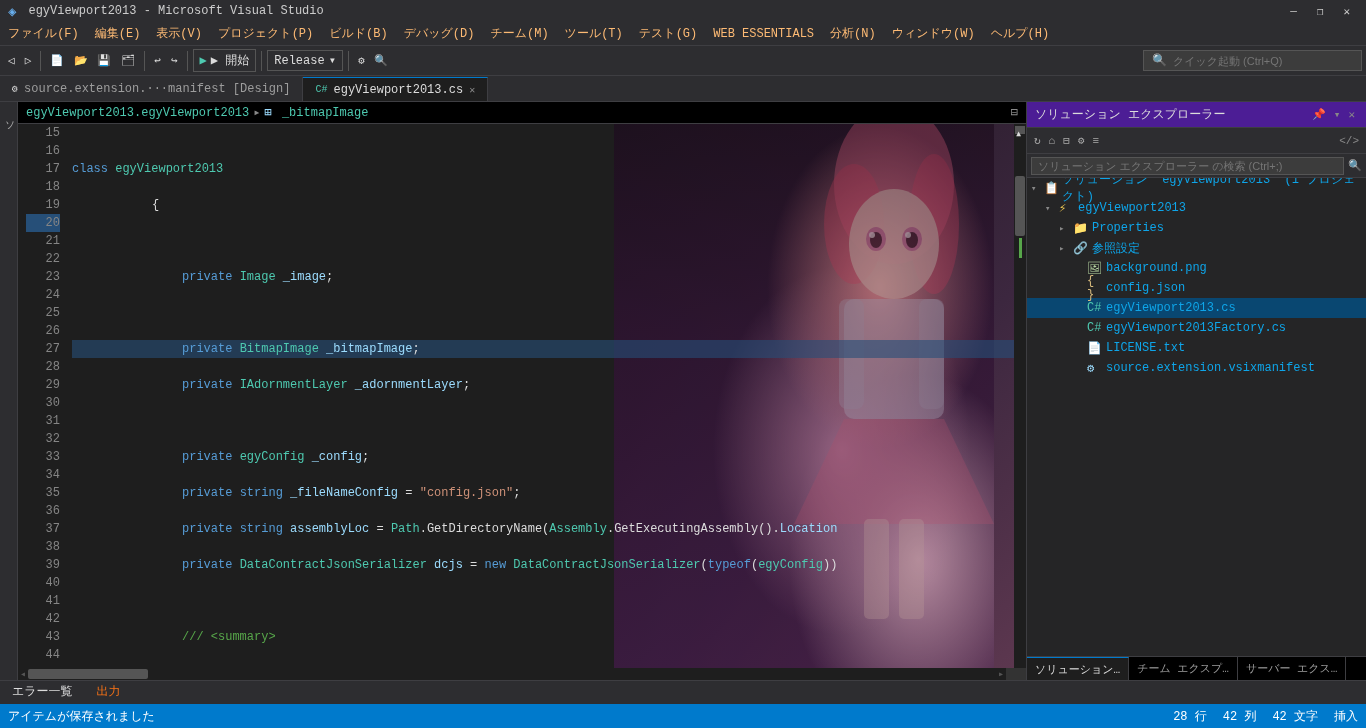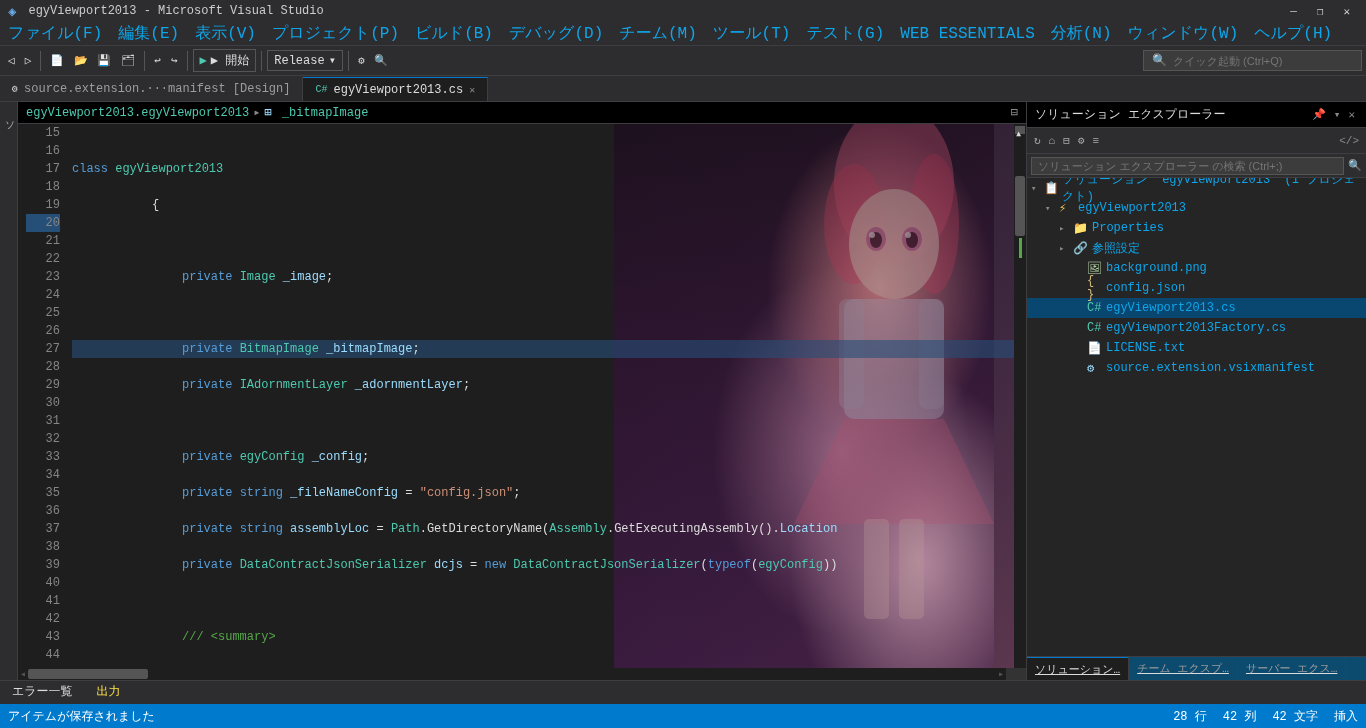--- a/index.html
+++ b/index.html
@@ -7,21 +7,21 @@
 
     
     #title-bar { background: #2d2d30; height: 22px; display: flex; align-items: center; padding: 0 8px; gap: 8px; }
     #title-bar .vs-icon { color: #68afef; font-size: 14px; margin-right: 4px; }
     #title-bar .title-text { color: #ccc; font-size: 12px; }
     #title-bar .title-controls { margin-left: auto; display: flex; gap: 4px; }
     #title-bar .title-controls span { color: #ccc; font-size: 11px; padding: 2px 8px; cursor: pointer; }
 
     
     #menu-bar { background: #2d2d30; height: 24px; display: flex; align-items: center; border-bottom: 1px solid #3e3e42; }
-    .menu-item { color: #0ea5e9; font-size: 16px; padding: 2px 8px; cursor: pointer; height: 100%; display: flex; align-items: center; }
+    .menu-item { color: #fdba74; font-size: 12px; padding: 2px 8px; cursor: pointer; height: 100%; display: flex; align-items: center; }
 
     
     #toolbar { background: #2d2d30; height: 30px; display: flex; align-items: center; padding: 0 4px; gap: 2px; border-bottom: 1px solid #3e3e42; }
     .toolbar-btn { color: #dcdcdc; font-size: 11px; padding: 2px 4px; cursor: pointer; border: none; background: transparent; display: flex; align-items: center; }
     .toolbar-separator { width: 1px; height: 20px; background: #555; margin: 0 3px; }
     .toolbar-dropdown { background: #2d2d30; color: #dcdcdc; border: 1px solid #555; padding: 2px 6px; font-size: 12px; cursor: pointer; display: flex; align-items: center; gap: 4px; }
 
     
     #tab-bar { background: #2d2d30; height: 26px; display: flex; align-items: flex-end; border-bottom: 1px solid #3e3e42; }
     .tab { height: 24px; padding: 0 12px; display: flex; align-items: center; gap: 6px; font-size: 12px; cursor: pointer; border-right: 1px solid #3e3e42; color: #9d9d9d; background: #2d2d30; }
@@ -53,21 +53,21 @@
     
     #bg-image { position: absolute; right: 0; top: 0; bottom: 0; width: 400px; opacity: 0.5; background: linear-gradient(135deg, #2a1a2e 0%, #3d2040 30%, #5a3060 60%, #7a4070 80%, #9a5080 100%); z-index: 0; }
     #bg-anime { position: absolute; right: 20px; top: 0; bottom: 0; width: 380px; z-index: 0; opacity: 0.6;
       background: radial-gradient(ellipse at 70% 30%, #ff9999 0%, transparent 30%),
                   radial-gradient(ellipse at 60% 60%, #cc88aa 0%, transparent 40%),
                   radial-gradient(ellipse at 80% 80%, #ffccdd 0%, transparent 30%),
                   linear-gradient(180deg, #1a0a1a 0%, #2d1030 40%, #3a1540 100%); }
 
     
     #solution-explorer { width: 340px; background: #252526; border-left: 1px solid #3e3e42; display: flex; flex-direction: column; flex-shrink: 0; }
-    #se-header { background: #000000; height: 26px; display: flex; align-items: center; padding: 0 8px; font-size: 12px; color: #dcdcdc; border-bottom: 1px solid #3e3e42; }
+    #se-header { background: #4c1d95; height: 26px; display: flex; align-items: center; padding: 0 8px; font-size: 12px; color: #dcdcdc; border-bottom: 1px solid #3e3e42; }
     #se-header-title { flex: 1; }
     #se-header-buttons { display: flex; gap: 2px; }
     #se-header-buttons span { color: #888; font-size: 11px; cursor: pointer; padding: 1px 3px; }
     #se-toolbar { background: #2d2d30; height: 26px; display: flex; align-items: center; padding: 0 4px; gap: 2px; border-bottom: 1px solid #3e3e42; }
     #se-toolbar span { color: #888; font-size: 11px; cursor: pointer; padding: 2px 3px; }
     #se-search { background: #2d2d30; height: 24px; display: flex; align-items: center; padding: 0 4px; border-bottom: 1px solid #3e3e42; }
     #se-search input { background: #3c3c3c; border: 1px solid #555; color: #dcdcdc; font-size: 11px; padding: 2px 6px; flex: 1; outline: none; }
 
     #se-tree { flex: 1; overflow: hidden; font-size: 12px; }
     .tree-item { display: flex; align-items: center; padding: 1px 0; cursor: pointer; height: 20px; padding-left: 4px; }
@@ -79,27 +79,27 @@
 
     .icon-solution { color: #dcdcdc; }
     .icon-project { color: #e8c250; }
     .icon-folder { color: #e8c250; }
     .icon-cs { color: #4ec9b0; }
     .icon-png { color: #b8d7a3; }
     .icon-json { color: #d7ba7d; }
     .icon-manifest { color: #9cdcfe; }
     .icon-txt { color: #dcdcdc; }
 
-    #se-tabs { background: #0c4a6e; height: 24px; display: flex; align-items: center; border-top: 1px solid #3e3e42; text-decoration: underline; }
+    #se-tabs { background: #000000; height: 24px; display: flex; align-items: center; border-top: 1px solid #3e3e42; }
     .se-tab { font-size: 11px; color: #9d9d9d; padding: 0 8px; height: 100%; display: flex; align-items: center; cursor: pointer; border-right: 1px solid #3e3e42; }
     .se-tab.active { color: #dcdcdc; background: #1e1e1e; border-top: 1px solid #007acc; }
 
     
     #bottom-panel { height: 24px; background: #2d2d30; display: flex; align-items: flex-start; padding: 0 8px; gap: 16px; border-top: 1px solid #3e3e42; }
-    .bottom-tab { font-size: 12px; color: #fde047; cursor: pointer; padding: 2px 4px; }
+    .bottom-tab { font-size: 12px; color: #f97316; cursor: pointer; padding: 2px 4px; }
     .bottom-tab.active { color: #dcdcdc; }
 
     
     #status-bar { background: #007acc; height: 24px; display: flex; align-items: center; padding: 0 8px; gap: 16px; }
     .status-item { font-size: 12px; color: white; }
     .status-item-right { margin-left: auto; display: flex; gap: 16px; }
     .status-item-right .status-item { cursor: pointer; }
 
     
     .kw { color: #569cd6; }

